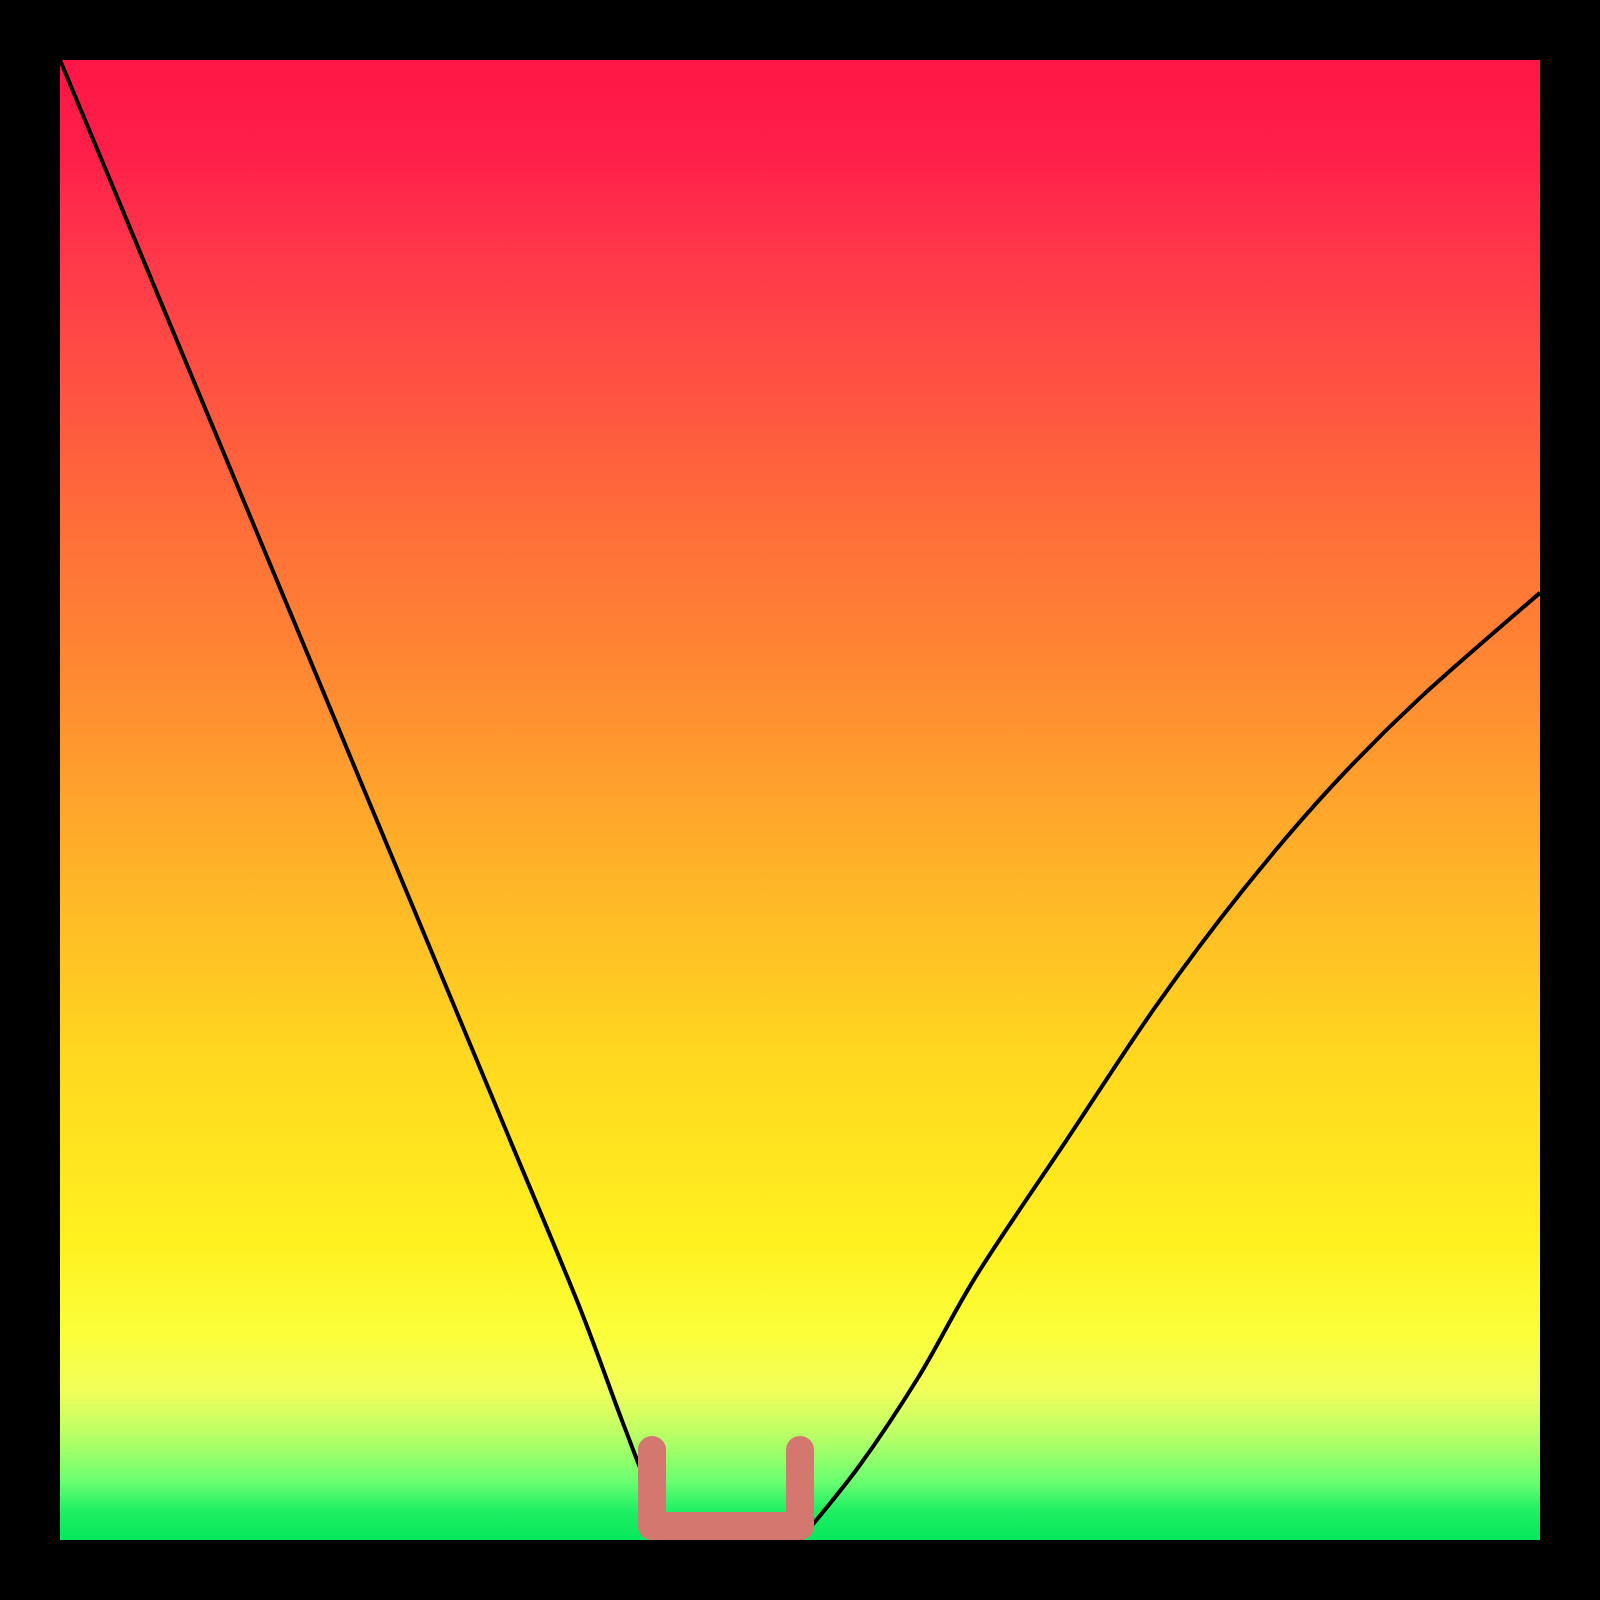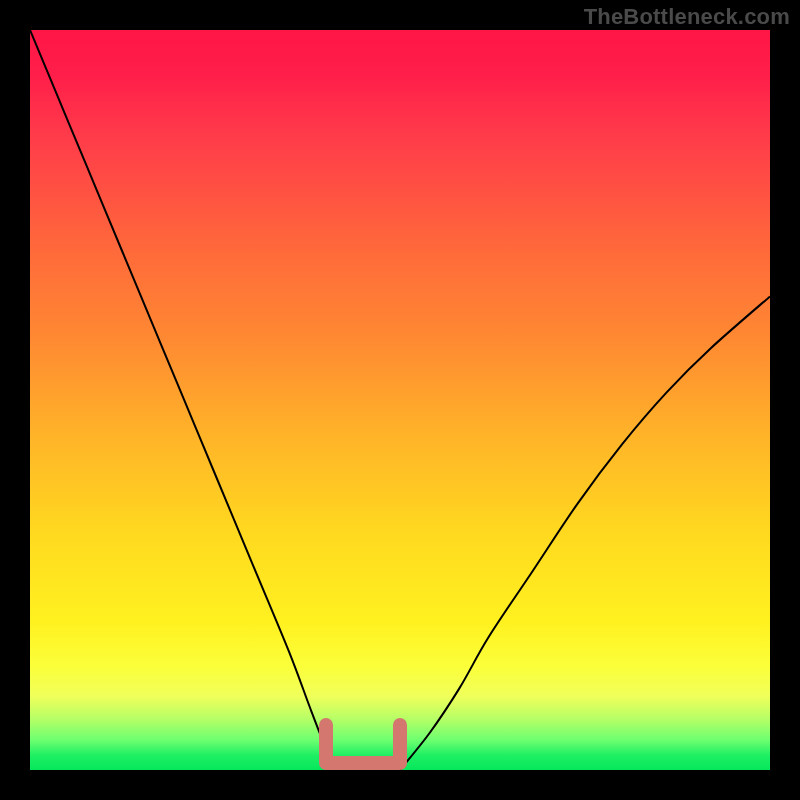--- a/index.html
+++ b/index.html
@@ -76,21 +76,20 @@
     stroke-width: 14;
     stroke-linecap: round;
     stroke-linejoin: round;
   }
 </style>
 </head>
 <body>
 
 <div class="frame">
 
-  <div class="watermark">TheBottleneck.com</div>
 
   <div class="plot-area">
     <div class="gradient"></div>
 
     <svg class="curves" viewBox="0 0 740 740" preserveAspectRatio="none">
 
       <path id="left-branch" class="curve" d="M 0.0 0.0 C 6.2 14.8, 24.7 59.2, 37.0 88.8 C 49.3 118.4, 61.7 148.0, 74.0 177.6 C 86.3 207.2, 98.7 236.8, 111.0 266.4 C 123.3 296.0, 135.7 325.6, 148.0 355.2 C 160.3 384.8, 172.7 414.4, 185.0 444.0 C 197.3 473.6, 209.7 503.2, 222.0 532.8 C 234.3 562.4, 249.1 596.9, 259.0 621.6 C 268.9 646.3, 275.0 664.8, 281.2 680.8 C 287.4 696.8, 291.1 707.9, 296.0 717.8 C 300.9 727.7, 308.3 736.3, 310.8 740.0"></path>
       <path id="right-branch" class="curve" d="M 370.0 740.0 C 374.9 733.8, 389.7 716.6, 399.6 703.0 C 409.5 689.4, 419.3 674.6, 429.2 658.6 C 439.1 642.6, 446.5 626.5, 458.8 606.8 C 471.1 587.1, 488.4 562.4, 503.2 540.2 C 518.0 518.0, 532.8 494.6, 547.6 473.6 C 562.4 452.6, 577.2 432.9, 592.0 414.4 C 606.8 395.9, 621.6 378.6, 636.4 362.6 C 651.2 346.6, 663.5 334.2, 680.8 318.2 C 698.1 302.2, 730.1 275.0, 740.0 266.4"></path>
       <path id="bracket" class="bracket" d="M 296.0 695.0 L 296.0 733.0 L 370.0 733.0 L 370.0 695.0"></path>
     </svg>

